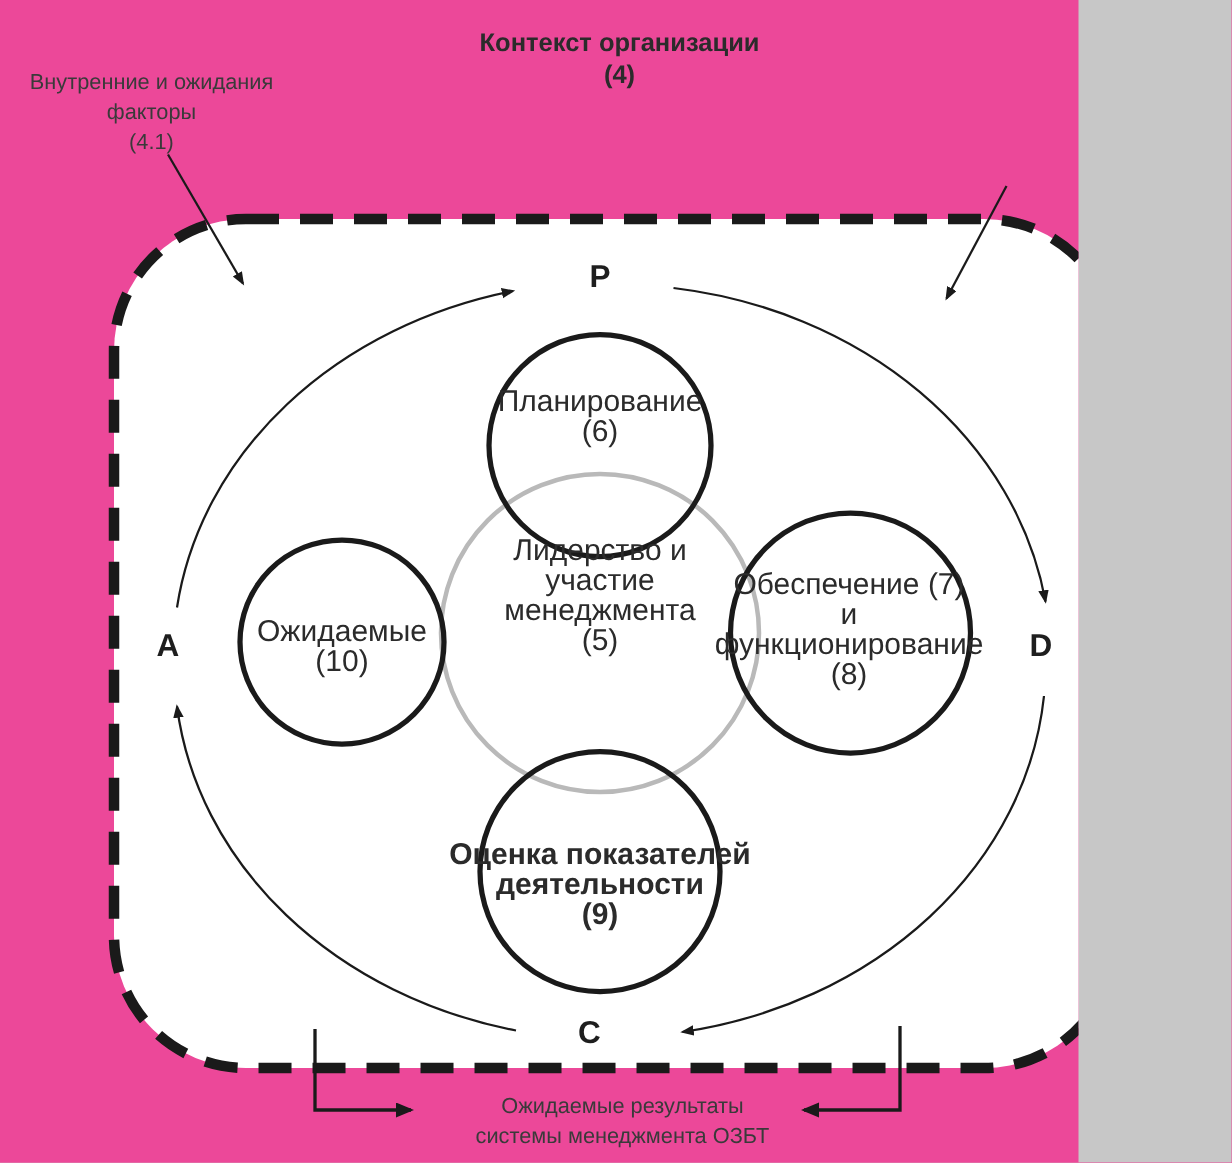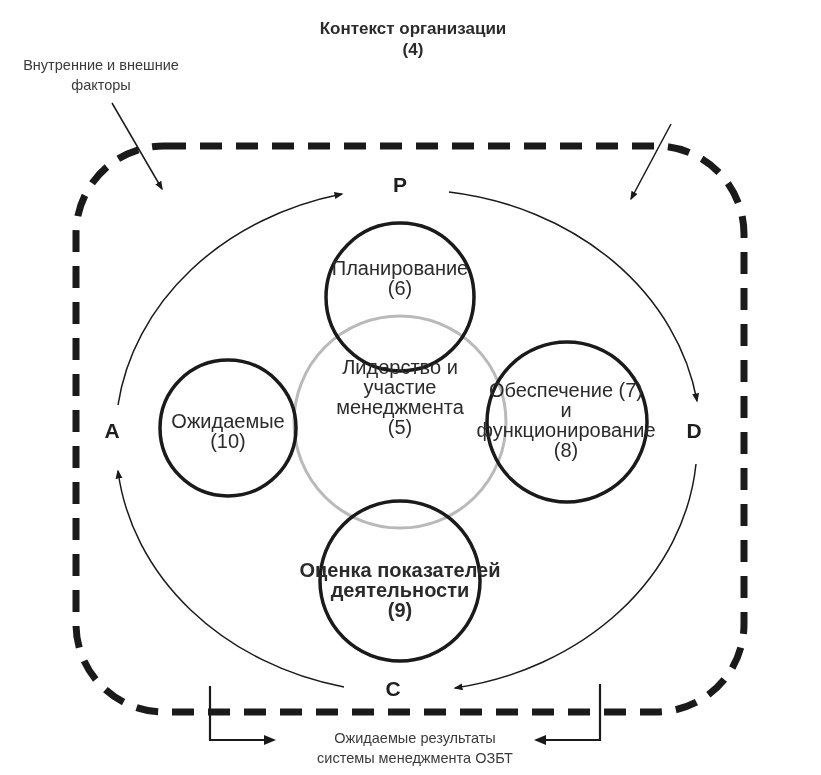--- a/index.html
+++ b/index.html
@@ -3,22 +3,22 @@
 <meta charset="utf-8">
 <style>
   html,body{margin:0;padding:0;}
   body{
     background:#c7c7c7;
     font-family:"Liberation Sans","DejaVu Sans",sans-serif;
     color:#333;
   }
   .stage{
     position:relative;
-    width:821px;height:775px;
-    background:#ffffff;
+    width:719px;height:775px;
+    background:#ec4899;
     overflow:hidden;
   }
   .stage svg{position:absolute;left:0;top:0;}
   .label{
     position:absolute;
     text-align:center;
     color:#3a3a3a;
     font-size:14.5px;
     line-height:20px;
     transform:translate(-50%,-50%);
@@ -78,22 +78,23 @@
     <path d="M 210 686 L 210 740 L 274 740" stroke="#1a1a1a" stroke-width="2.2" fill="none" marker-end="url(#arrowBig)"></path>
     <path d="M 600 684 L 600 740 L 536 740" stroke="#1a1a1a" stroke-width="2.2" fill="none" marker-end="url(#arrowBig)"></path>
   </svg>
 
   <div class="label title" style="left:413px;top:39px;">
     <div>Контекст организации</div>
     <div>(4)</div>
   </div>
 
   <div class="label" style="left:101px;top:75px;">
-    <div>Внутренние и внешние</div>
+    <div>Внутренние и ожидания</div>
     <div>факторы</div>
+    <div>(4.1)</div>
   </div>
 
 
   <div class="label" style="left:415px;top:748px;">
     <div>Ожидаемые результаты</div>
     <div>системы менеджмента ОЗБТ</div>
   </div>
 
   <div class="pdca" style="left:400px;top:185px;">P</div>
   <div class="pdca" style="left:694px;top:431px;">D</div>

